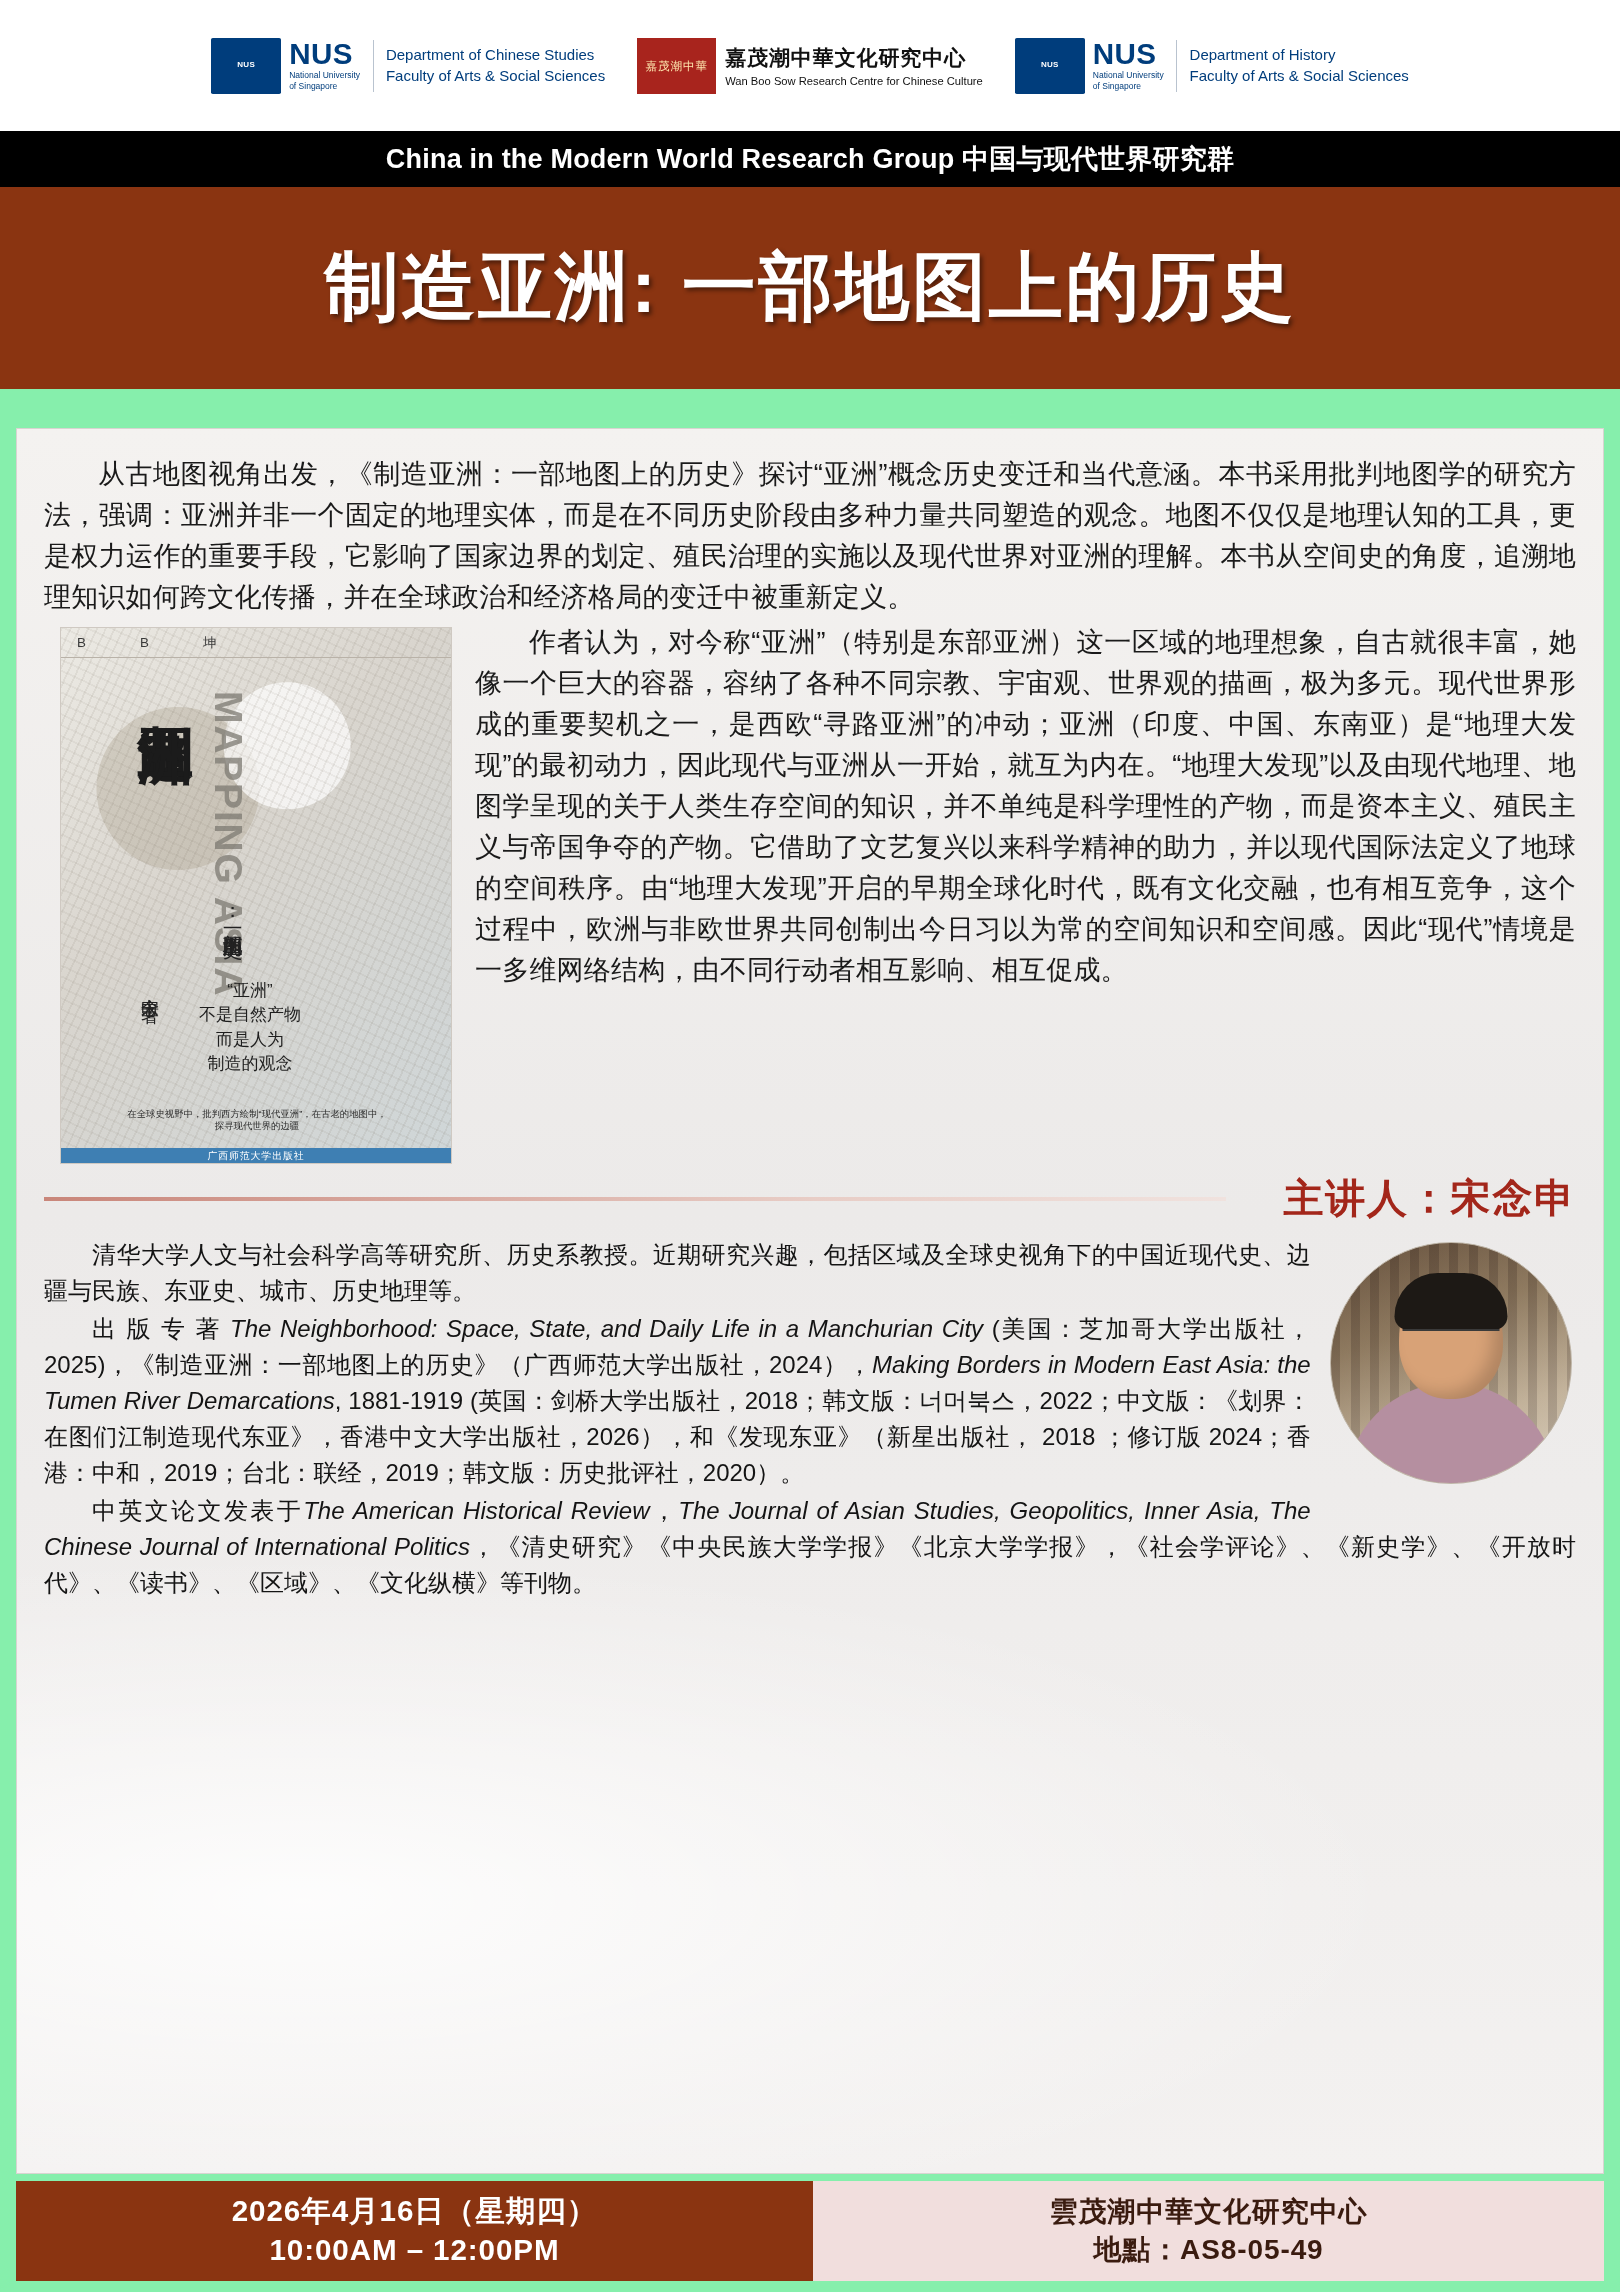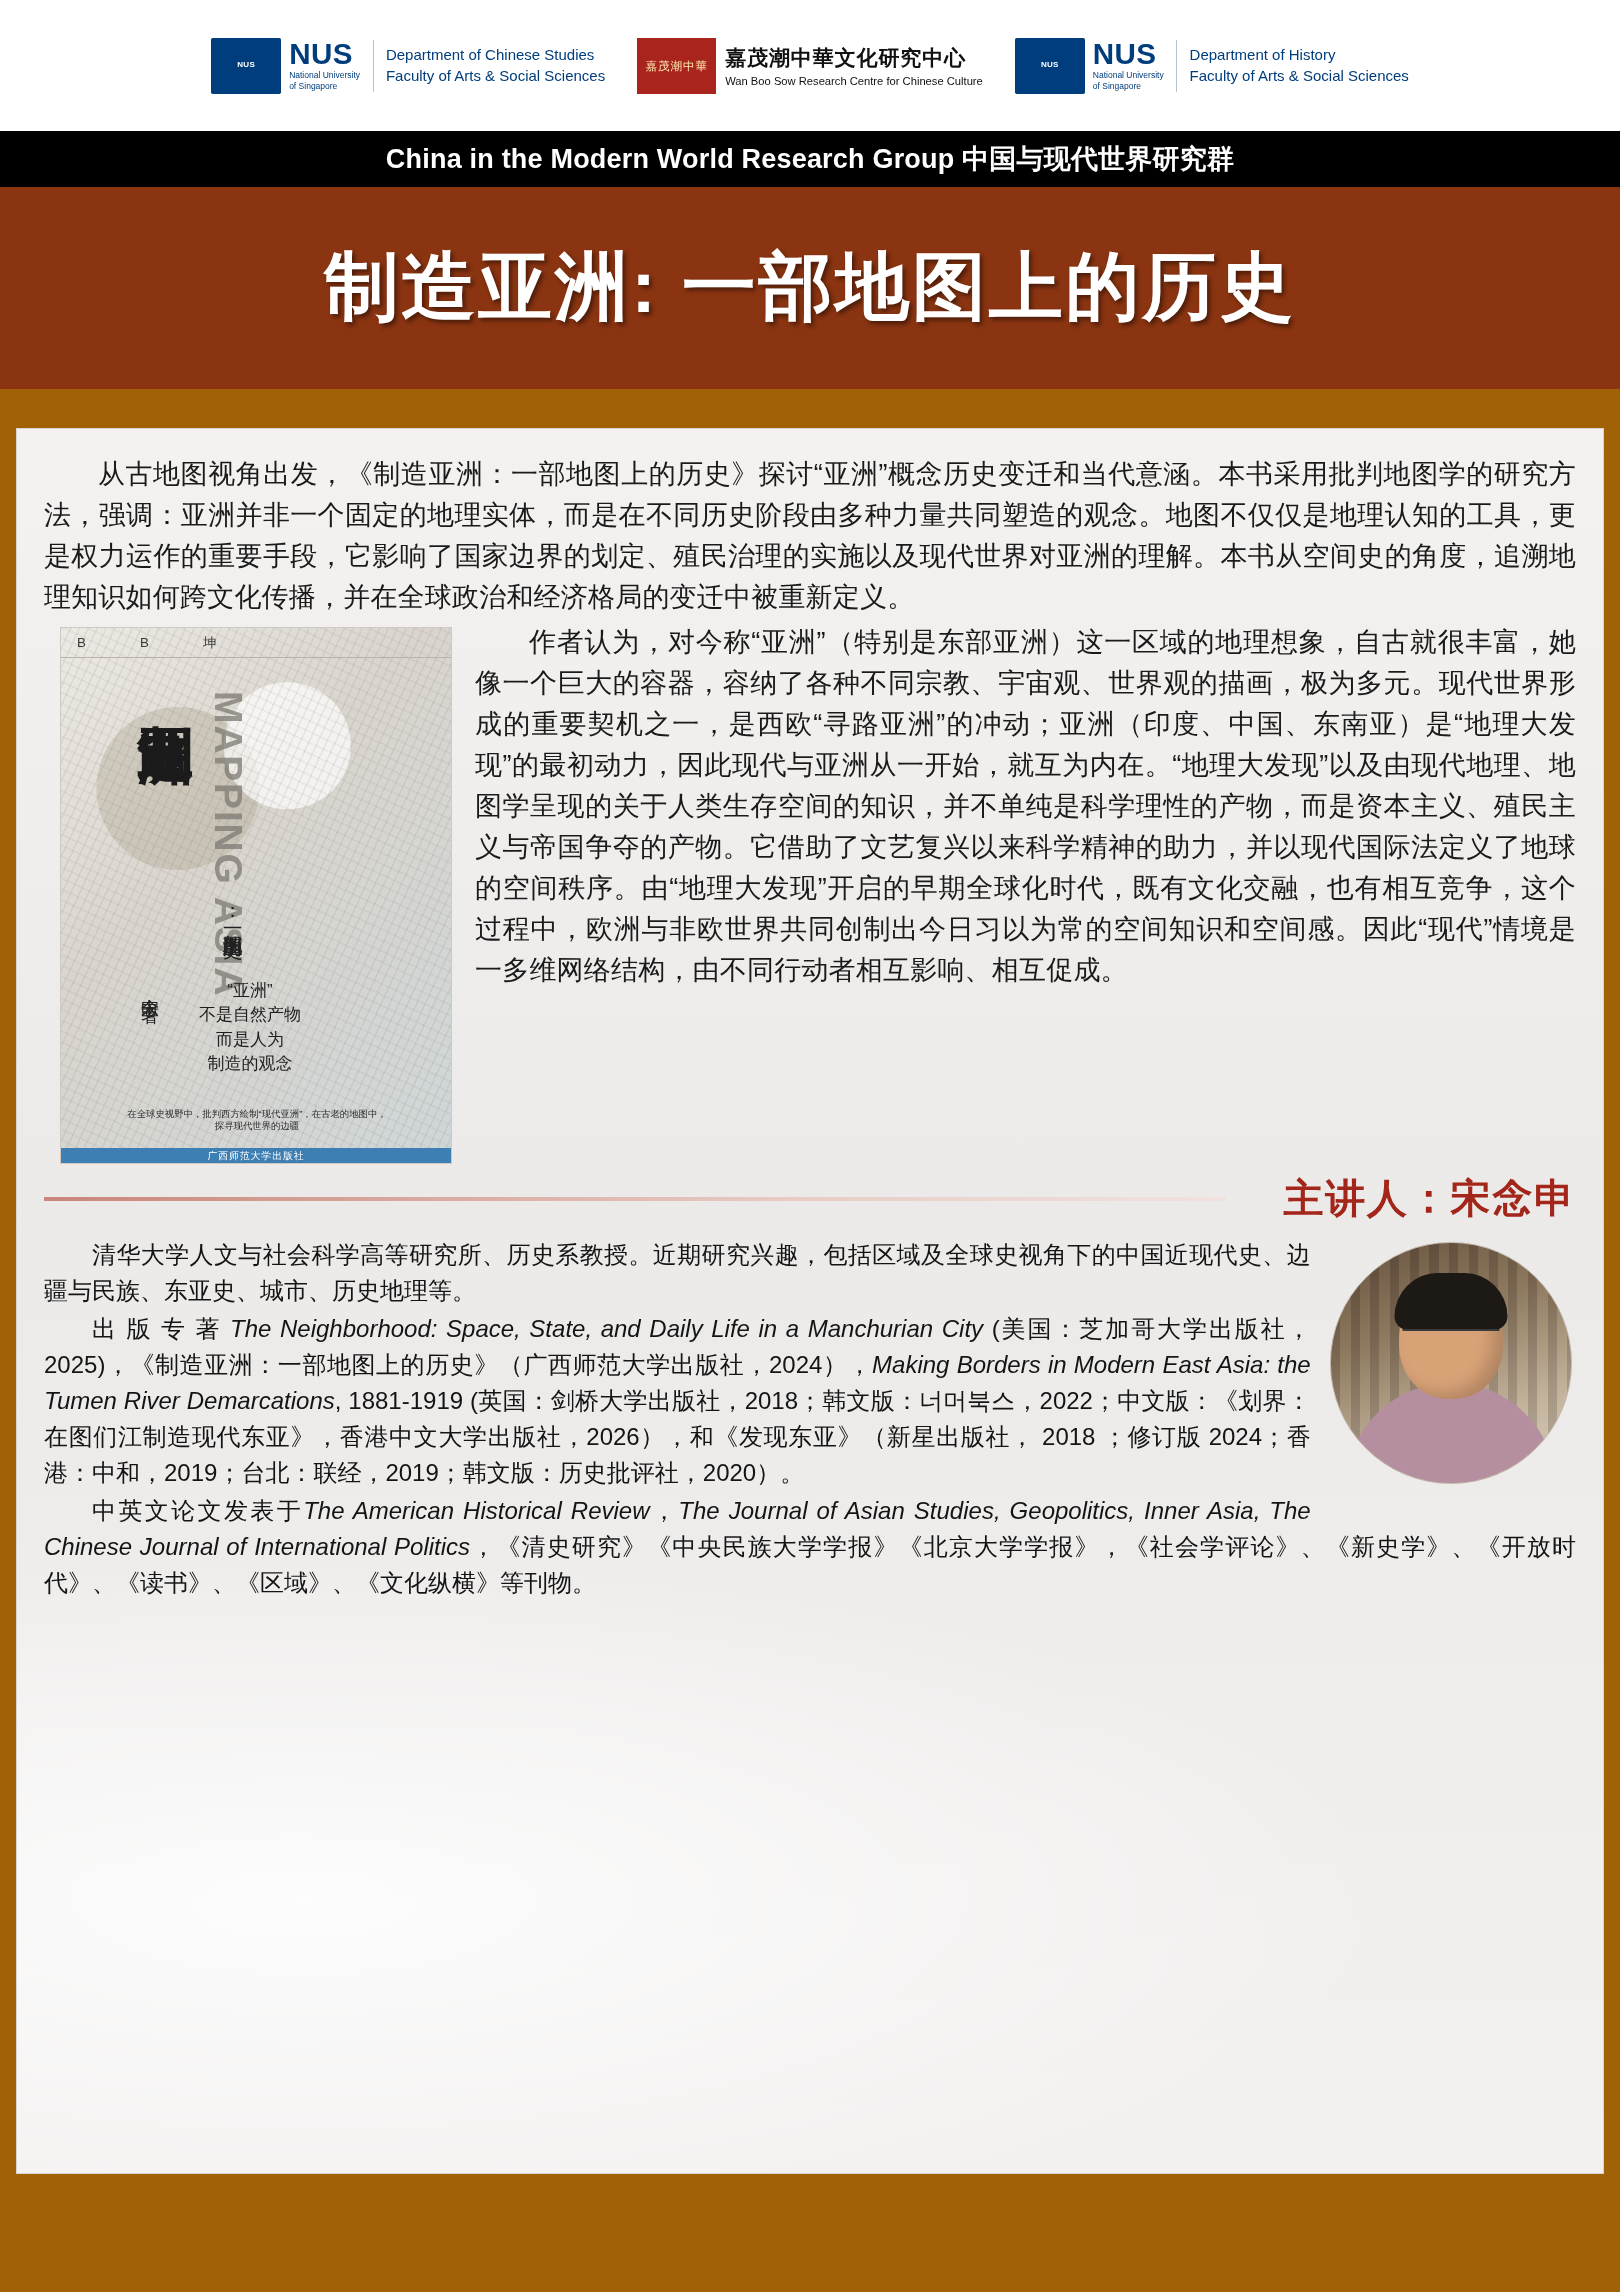--- a/index.html
+++ b/index.html
@@ -3,21 +3,21 @@
 <meta charset="utf-8">
 <style>
   html,body{margin:0;padding:0;}
   body{
     width:1620px;height:2293px;
     background:#ffffff;
     font-family:"Liberation Sans", sans-serif;
     overflow:hidden;
     position:relative;
   }
-  .poster{position:relative;width:1620px;height:2293px;background:#a16207;}
+  .poster{position:relative;width:1620px;height:2293px;background:#86efac;}
 
   
   .logobar{
     position:relative;height:131px;background:#ffffff;
     display:flex;align-items:center;justify-content:center;gap:0px;
   }
   .logo-block{display:flex;align-items:center;}
   .nus-mark{
     width:70px;height:56px;background:#003d7c;color:#fff;
     display:flex;align-items:center;justify-content:center;
@@ -281,15 +281,25 @@
 
       <p class="biopara">清华大学人文与社会科学高等研究所、历史系教授。近期研究兴趣，包括区域及全球史视角下的中国近现代史、边疆与民族、东亚史、城市、历史地理等。</p>
 
       <p class="biopara"><span>出 版 专 著 </span><i>The Neighborhood: Space, State, and Daily Life in a Manchurian City</i><span> (美国：芝加哥大学出版社，2025)，《制造亚洲：一部地图上的历史》（广西师范大学出版社，2024），</span><i>Making Borders in Modern East Asia: the Tumen River Demarcations</i><span>, 1881-1919 (英国：剑桥大学出版社，2018；韩文版：너머북스，2022；中文版：《划界：在图们江制造现代东亚》，香港中文大学出版社，2026），和《发现东亚》（新星出版社， 2018 ；修订版 2024；香港：中和，2019；台北：联经，2019；韩文版：历史批评社，2020）。</span></p>
 
       <p class="biopara"><span>中英文论文发表于</span><i>The American Historical Review</i><span>，</span><i>The Journal of Asian Studies, Geopolitics, Inner Asia, The Chinese Journal of International Politics</i><span>，《清史研究》《中央民族大学学报》《北京大学学报》，《社会学评论》、《新史学》、《开放时代》、《读书》、《区域》、《文化纵横》等刊物。</span></p>
     </div>
 
   </div>
 
+  <div class="footer">
+    <div class="foot-left">
+      <div>2026年4月16日（星期四）</div>
+      <div>10:00AM – 12:00PM</div>
+    </div>
+    <div class="foot-right">
+      <div>雲茂潮中華文化研究中心</div>
+      <div>地點：AS8-05-49</div>
+    </div>
+  </div>
 
 </div>
 
 
 </body></html>

